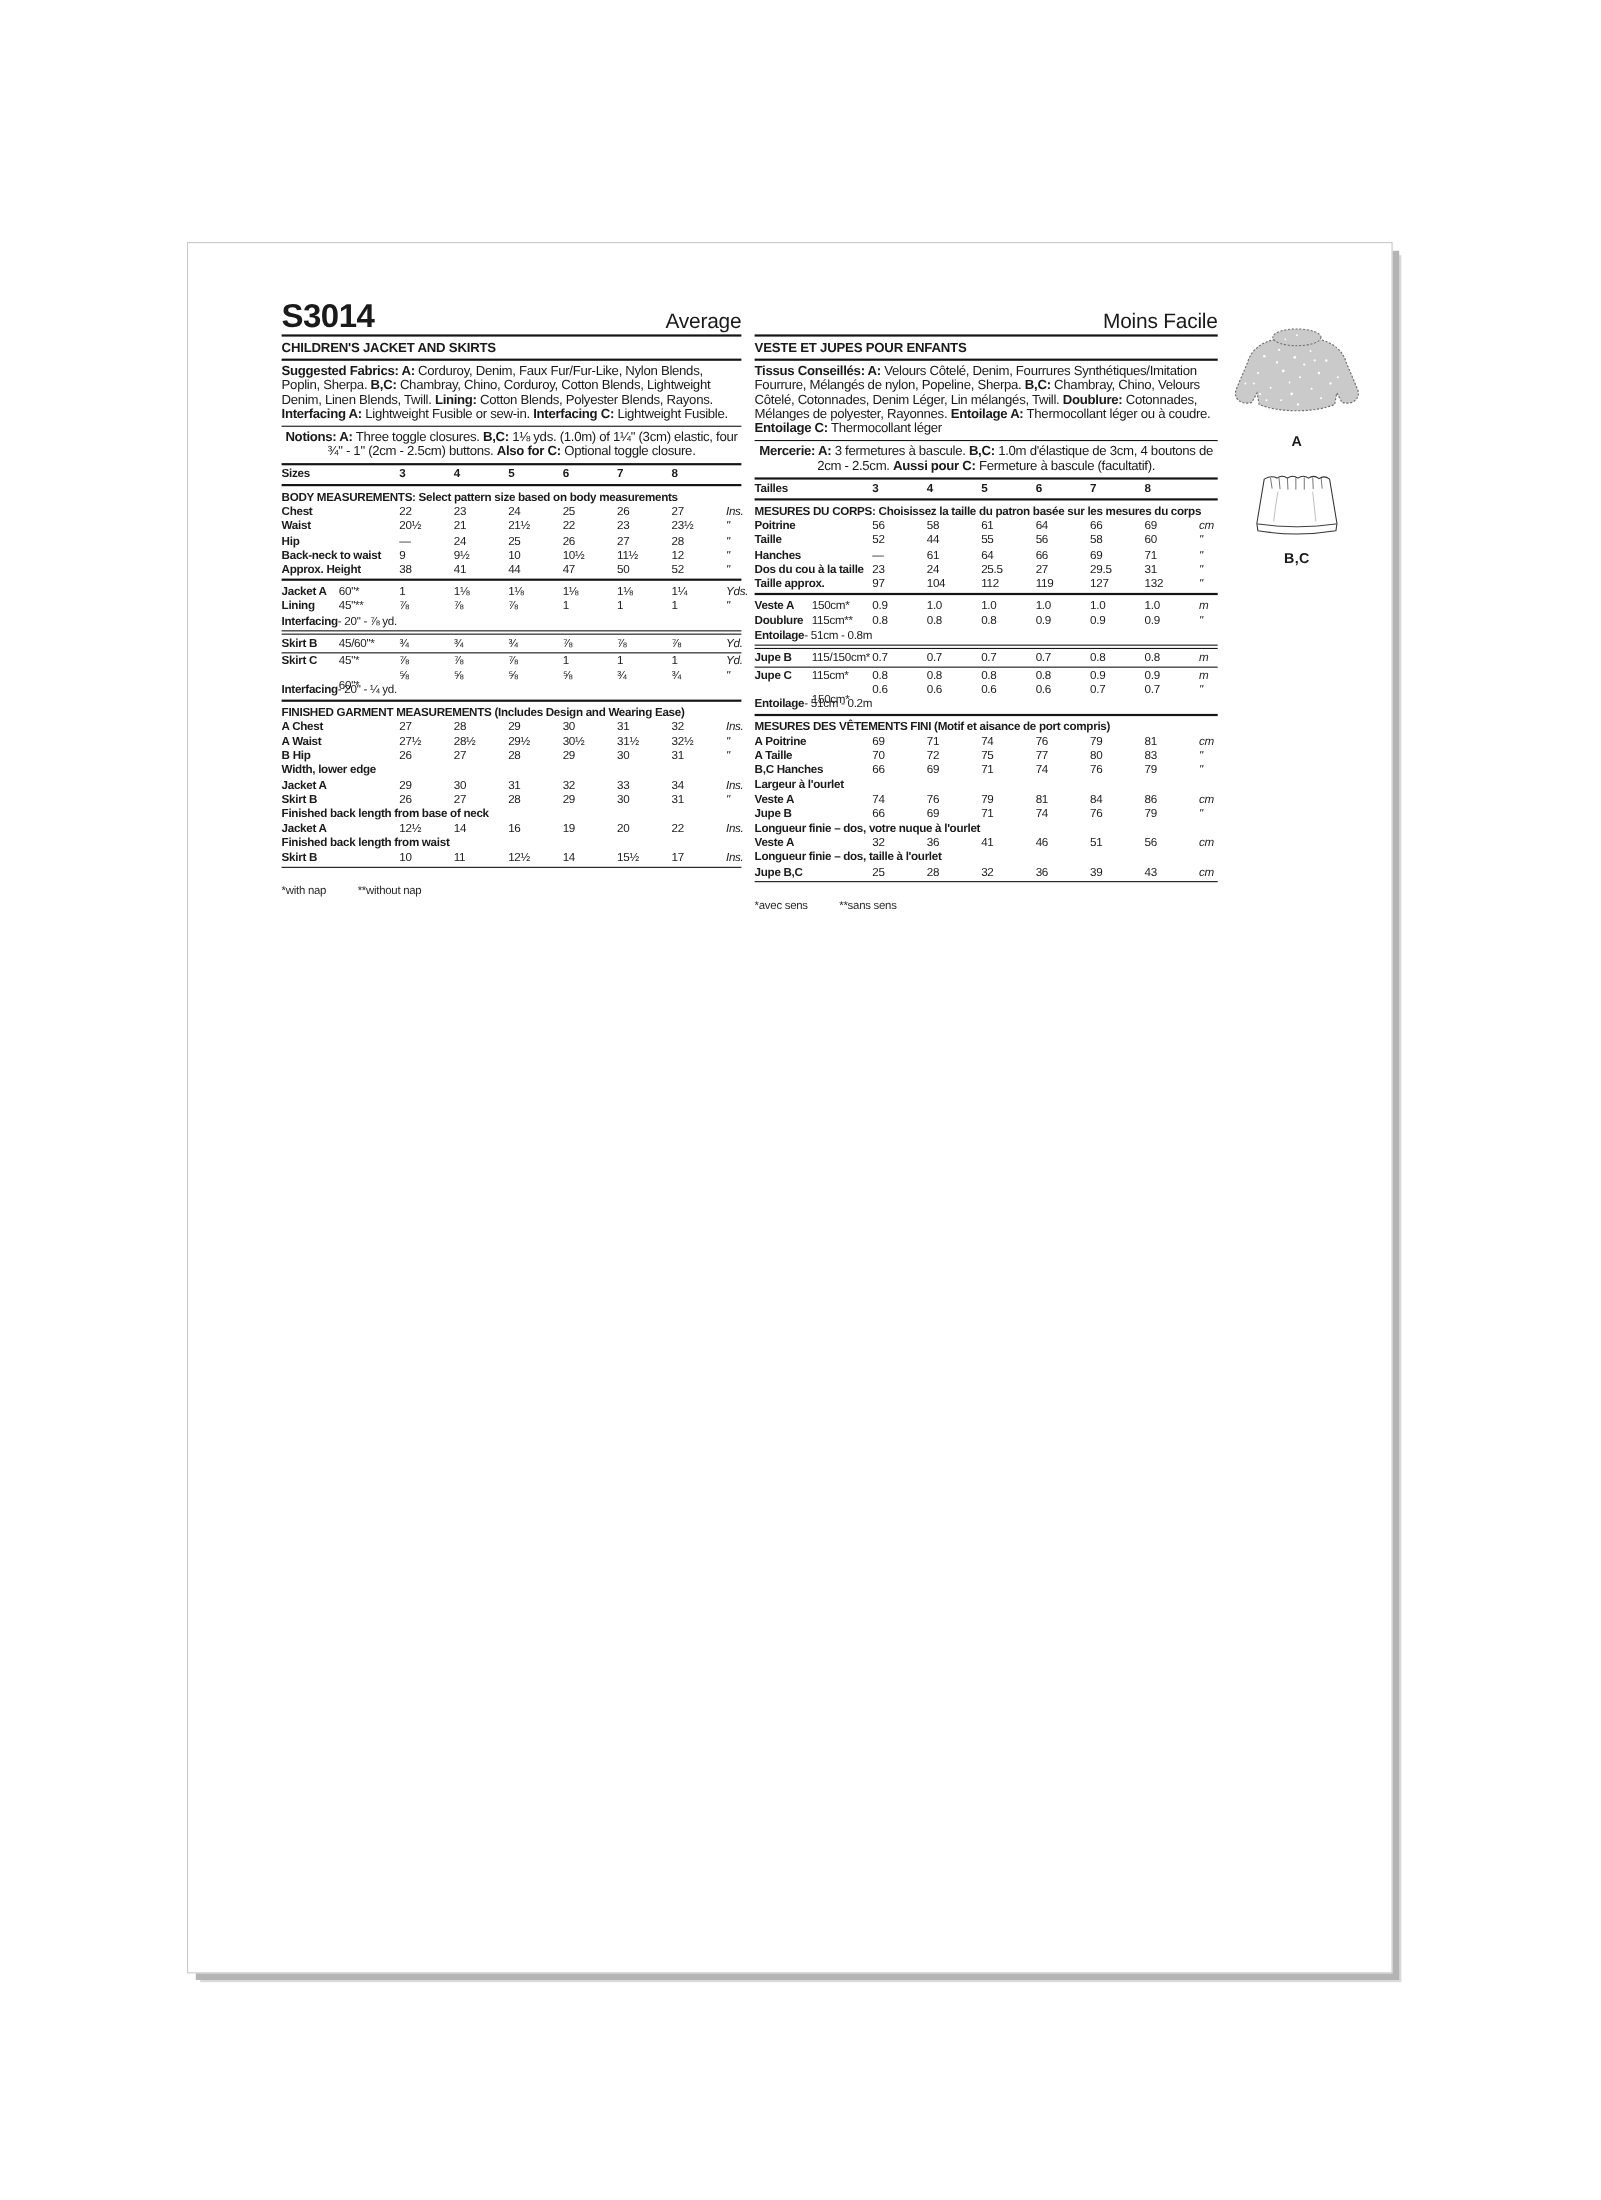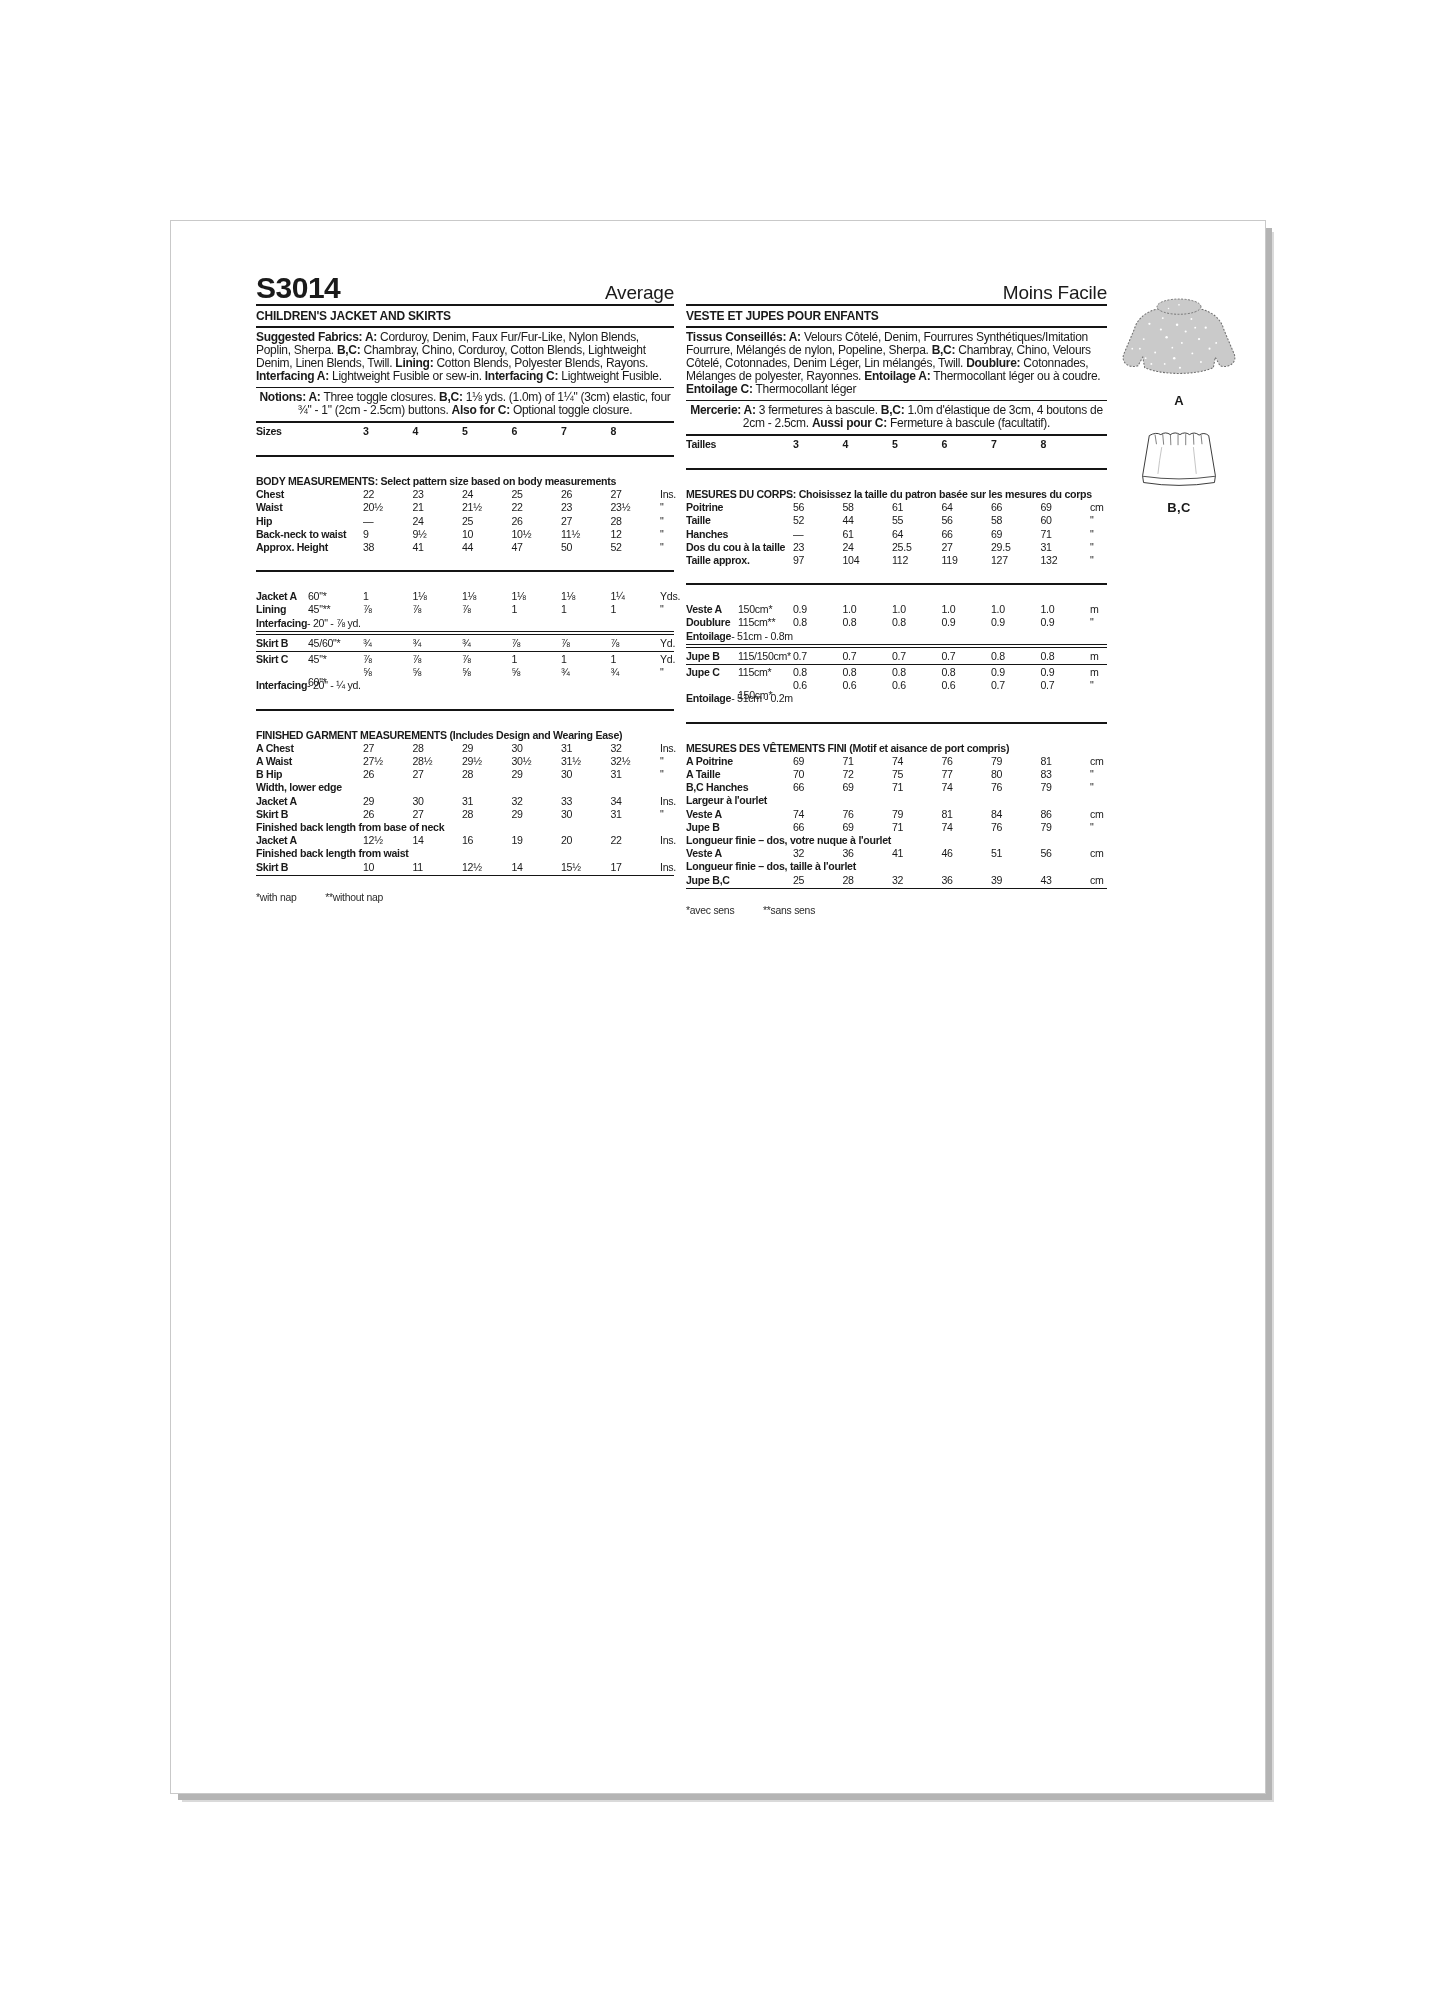--- a/index.html
+++ b/index.html
@@ -42,25 +42,25 @@
   .trow {
     display:flex; min-height:13.2px; line-height:13.2px;
     font-size:10.6px; letter-spacing:-0.28px; align-items:baseline;
   }
   .trow.hdr { min-height:15px; line-height:15px; }
   .trow.hdr .tval { font-weight:bold; }
   .labelwrap { position:relative; width:107px; flex:none; white-space:nowrap; }
   .tlabel { font-weight:bold; font-style:normal; }
   .tsub { position:absolute; left:52px; top:0; font-weight:normal; white-space:nowrap; }
   .tval { width:49.5px; flex:none; white-space:nowrap; }
-  .tunit { flex:1; white-space:nowrap; }
+  .tunit { flex:1; white-space:nowrap;font-style:italic; }
   .trow.section { font-weight:bold; white-space:nowrap; }
   .trow.note b { font-weight:bold; }
   .bb-thin   { border-bottom:1.2px solid #151515; padding-bottom:1px; margin-bottom:1px; }
-  .bb-heavy  { border-bottom:2.5px solid #151515; padding-bottom:16px; margin-bottom:18px;align-items:center; }
+  .bb-heavy  { border-bottom:2.5px solid #151515; padding-bottom:1px; margin-bottom:4px;align-items:center; }
   .bb-double { border-bottom:4px double #151515; padding-bottom:1px; margin-bottom:2px; }
 
   .footnote { margin-top:16px; font-size:10.4px; letter-spacing:-0.25px; color:#2a2a2a; }
   .footnote .fn2 { margin-left:26px; }
 
   .figures { position:absolute; left:942px; top:72px; width:132px; text-align:center; }
   .fig-label { font-size:13px; font-weight:bold; letter-spacing:0.3px; margin:4px 0 16px; }
   .fig-label.last { margin-bottom:0; }
   svg { display:block; margin:0 auto; }
 </style>

